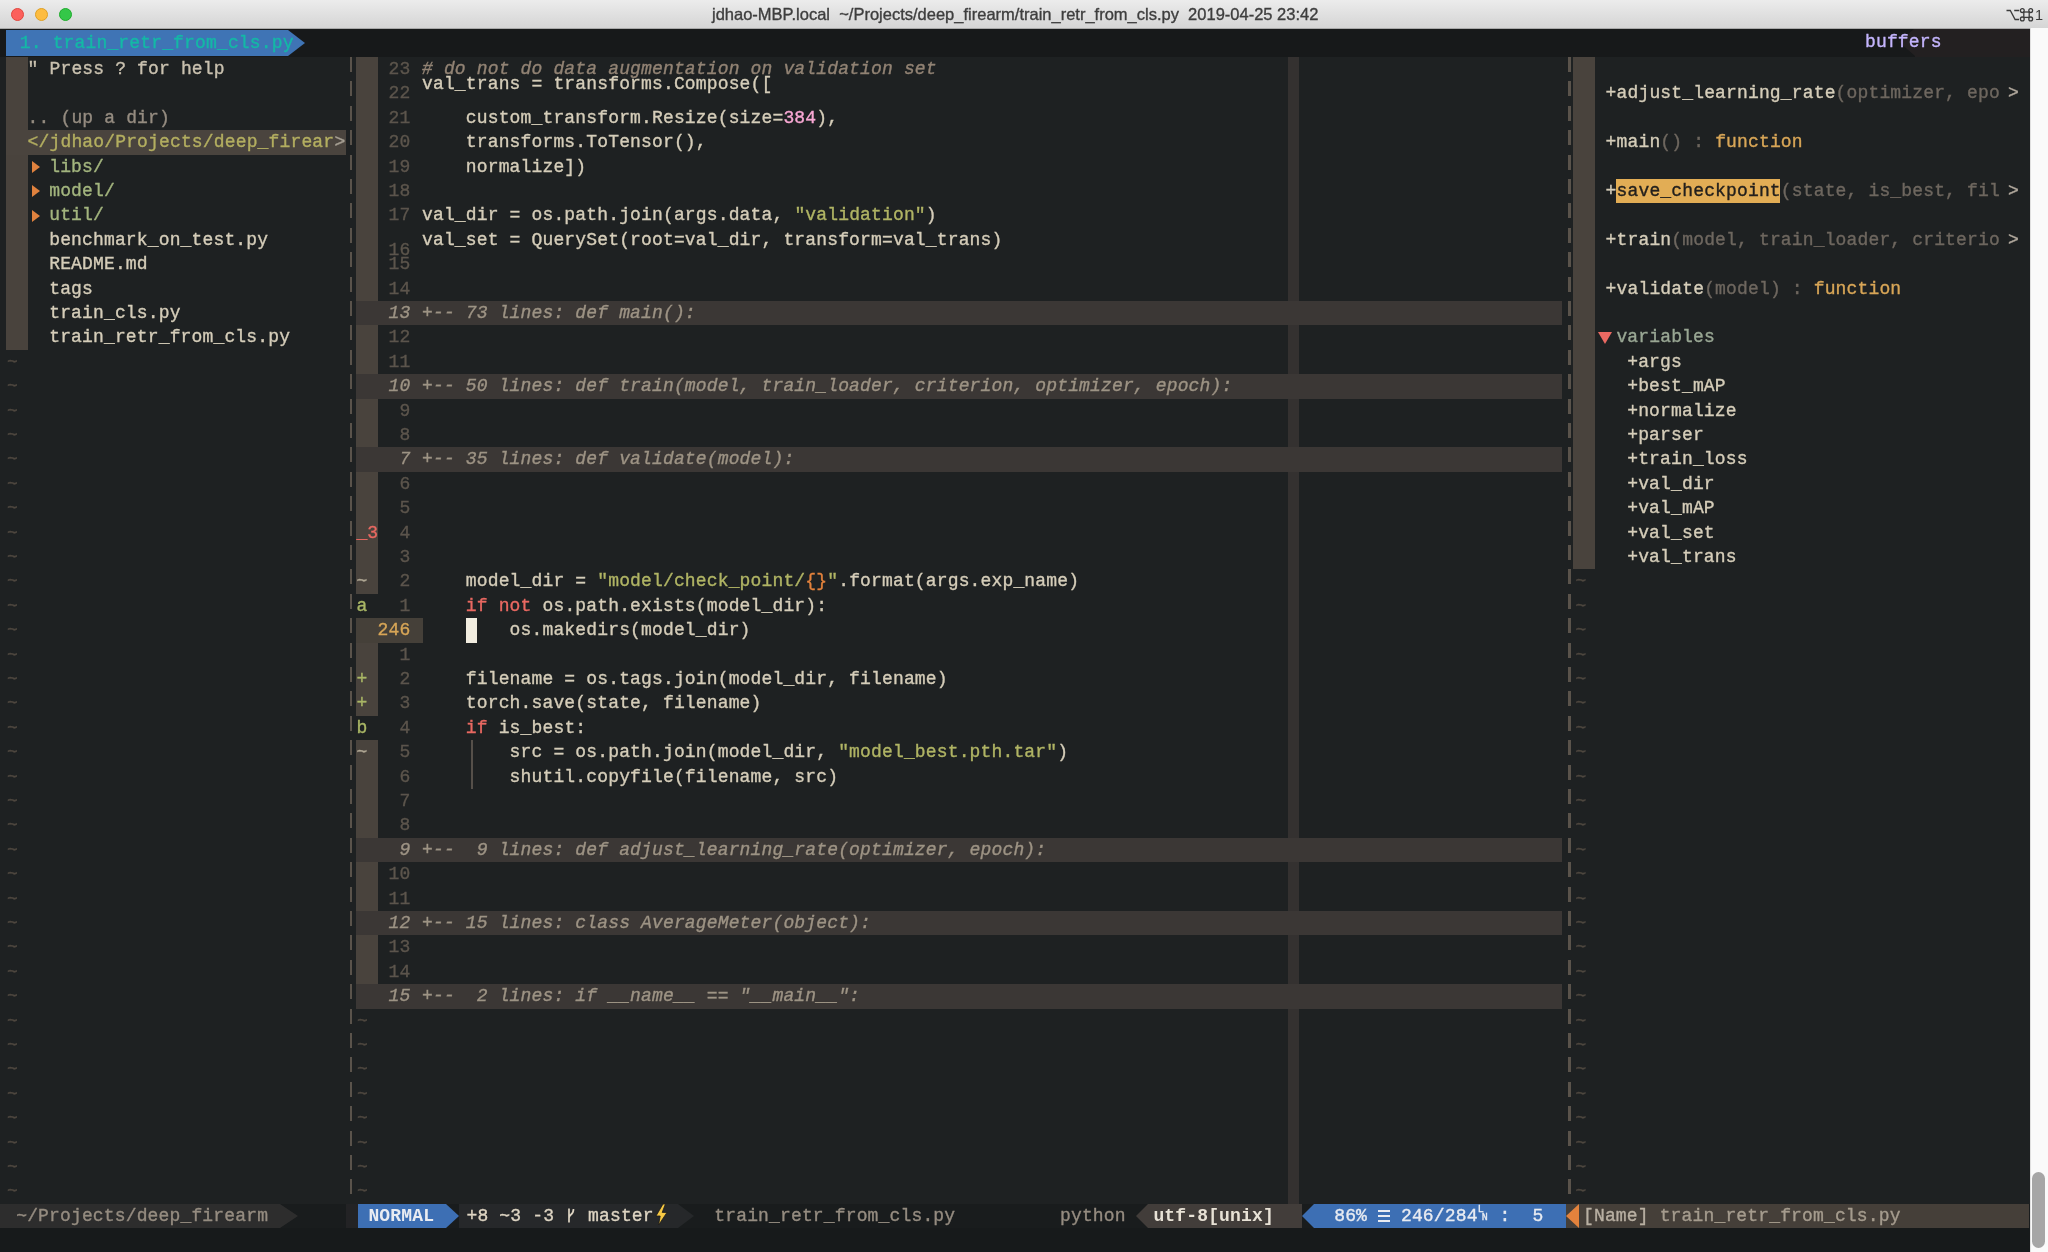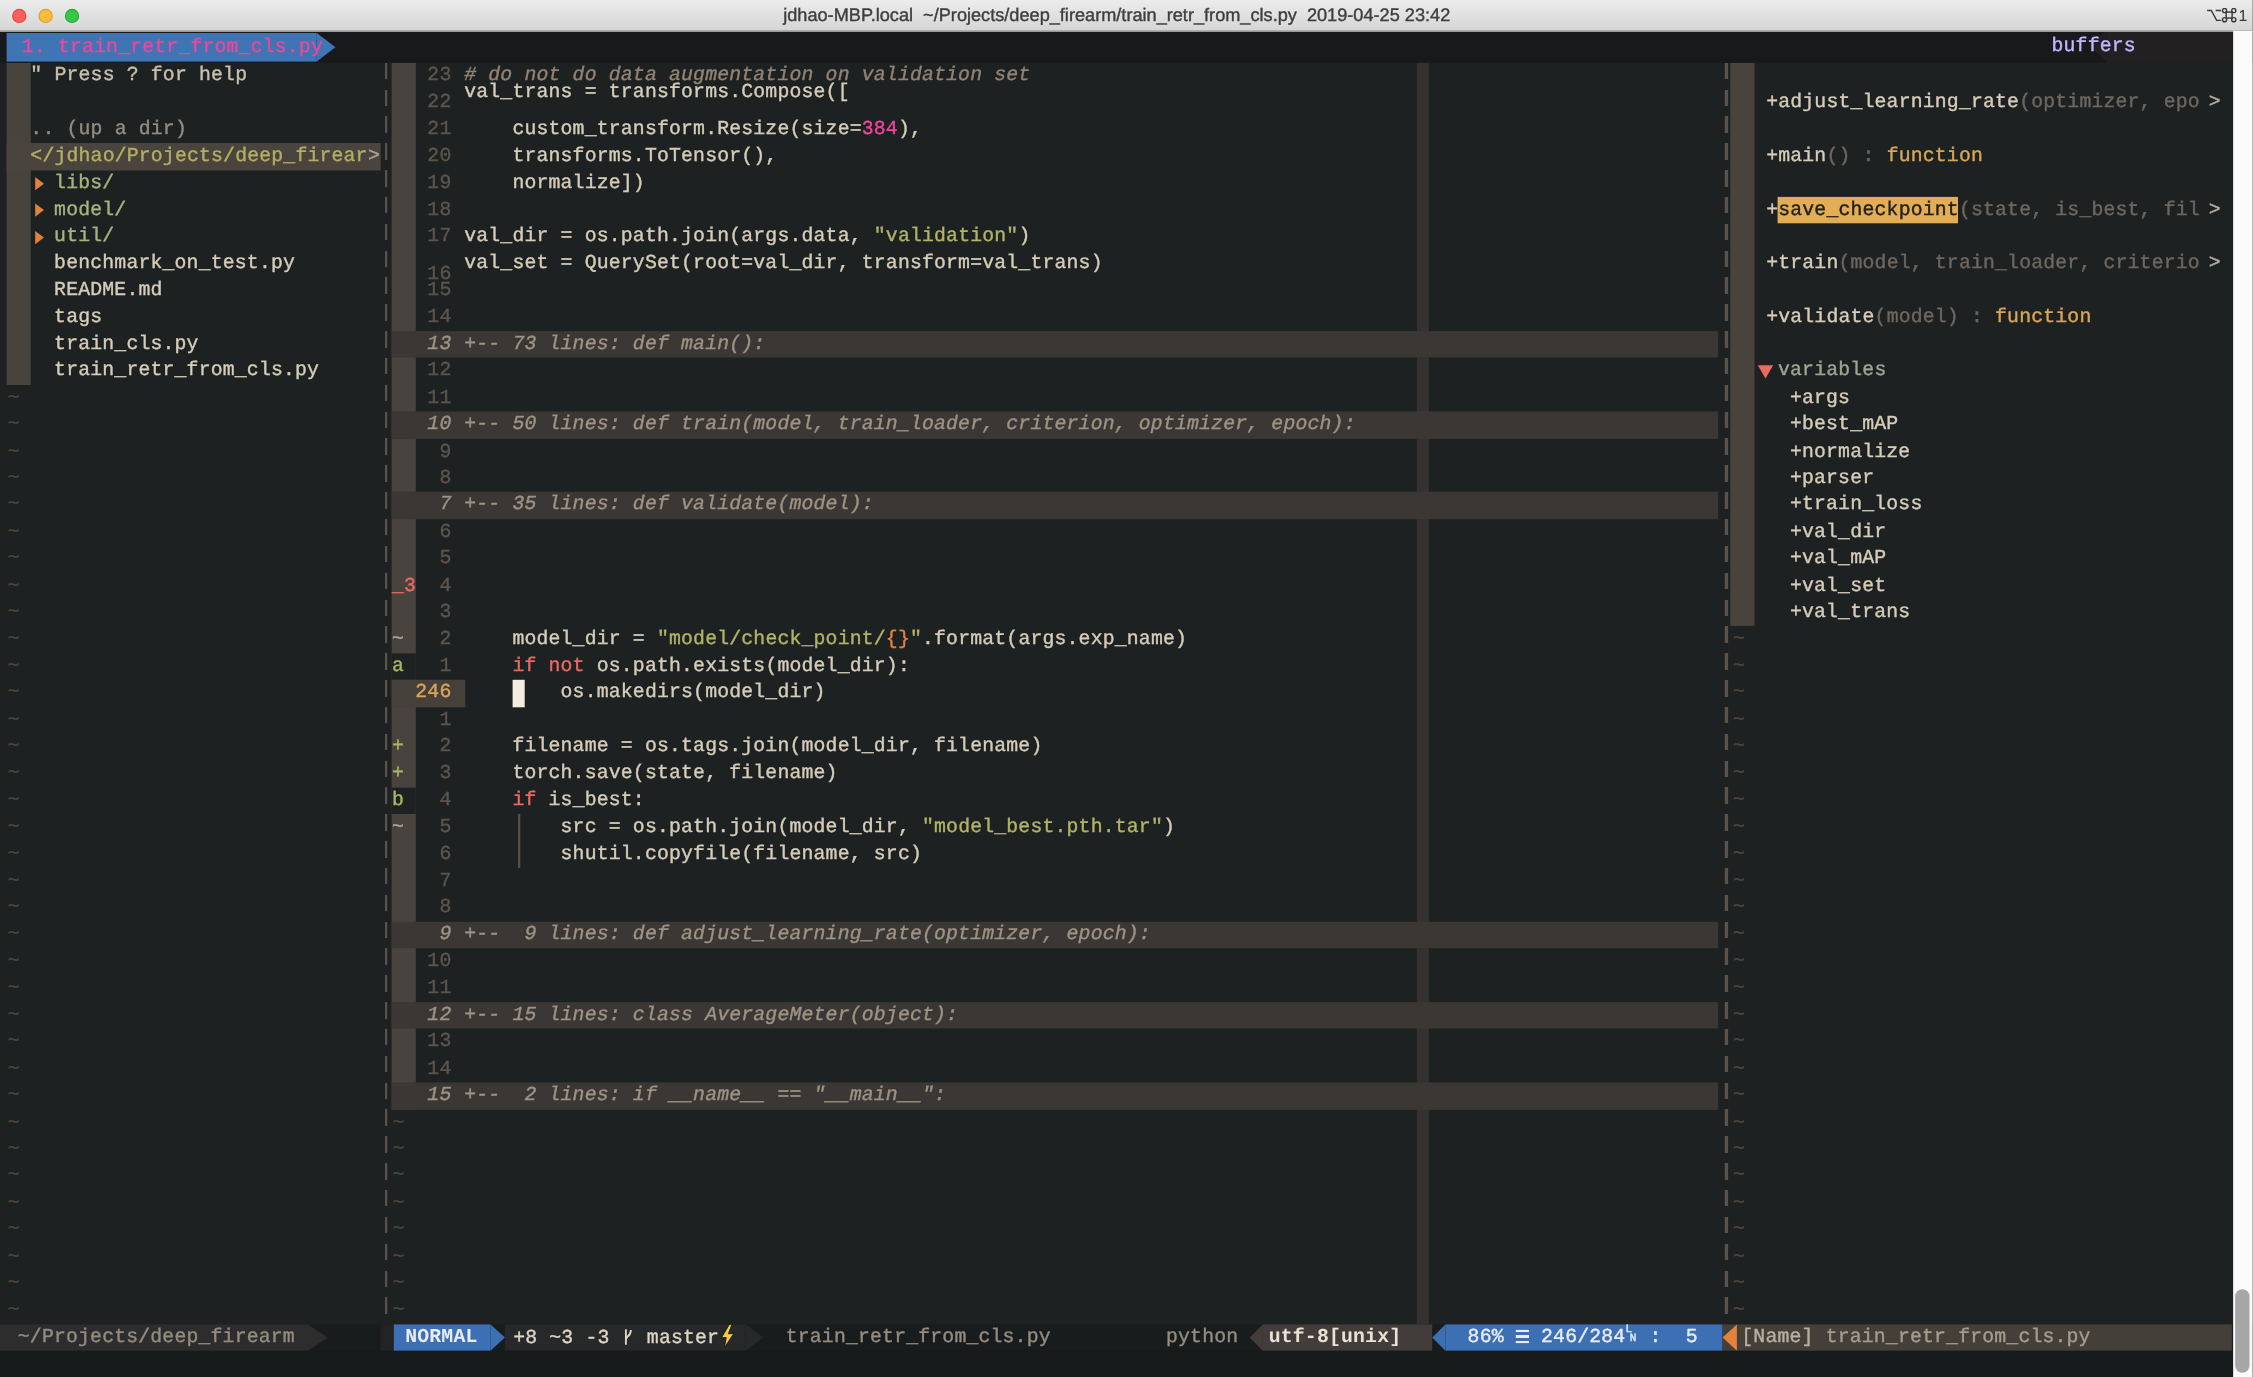--- a/index.html
+++ b/index.html
@@ -6,21 +6,21 @@
 .r{position:absolute;height:25px;line-height:24.5px;white-space:pre;color:#d5cdb9;}
 .abs{position:absolute;}
 .fg{color:#d5cdb9}
 .cm{color:#928374;font-style:italic}
 .fold{color:#9d9384;font-style:italic}
 .num{color:#5c554c}
 .red{color:#ea6962}
 .grn{color:#a9b665}
 .str{color:#b0b464}
 .yel{color:#d8a657}
-.pur{color:#ec4899}
+.pur{color:#f9a8d4}
 .org{color:#e3823c}
 .dim{color:#6e675f}
 .root{color:#b3ae60}
 .dir{color:#a3b57e}
 .gray{color:#958c80}
 .tilde{color:#4e473f}
 .numr{position:absolute;width:54.4px;text-align:right;height:25px;line-height:24.5px;white-space:pre;}
 .tri-r{position:absolute;width:0;height:0;border-top:6px solid transparent;border-bottom:6px solid transparent;border-left:8px solid #e0823e;}
 </style></head><body>
 <div id="screen">
@@ -209,21 +209,21 @@
 <div class="r tilde" style="left:1575.5px;top:1033.0px">~</div>
 <div class="r tilde" style="left:1575.5px;top:1057.4px">~</div>
 <div class="r tilde" style="left:1575.5px;top:1081.8px">~</div>
 <div class="r tilde" style="left:1575.5px;top:1106.2px">~</div>
 <div class="r tilde" style="left:1575.5px;top:1130.6px">~</div>
 <div class="r tilde" style="left:1575.5px;top:1155.0px">~</div>
 <div class="r tilde" style="left:1575.5px;top:1179.3999999999999px">~</div>
 <div class="abs" style="left:0;top:28px;width:2048px;height:29px;background:#17191a"></div>
 <div class="abs" style="left:6px;top:30px;width:282px;height:26px;background:#3f74b5"></div>
 <div class="abs" style="left:288px;top:30px;width:0;height:0;border-top:13px solid transparent;border-bottom:13px solid transparent;border-left:17px solid #3f74b5"></div>
-<div class="abs" style="left:19.8px;top:30px;height:38px;line-height:26px;color:#ec4899;white-space:pre">1. train_retr_from_cls.py</div>
+<div class="abs" style="left:19.8px;top:30px;height:38px;line-height:26px;color:#14b8a6;white-space:pre">1. train_retr_from_cls.py</div>
 <div class="abs" style="left:1914.7px;top:28px;width:115px;height:29px;background:#232021"></div>
 <div class="abs" style="left:1899px;top:28px;width:0;height:0;border-top:14.5px solid transparent;border-bottom:14.5px solid transparent;border-right:16px solid #232021"></div>
 <div class="abs" style="left:1865px;top:28px;height:29px;line-height:29px;color:#c4b5fd;white-space:pre">buffers</div>
 <div class="abs" style="left:0;top:0;width:2048px;height:28px;background:linear-gradient(#ececec,#d5d5d5);border-bottom:1px solid #a9a9a9;"></div>
 <div class="abs" style="left:10.5px;top:7.5px;width:13px;height:13px;border-radius:50%;background:#fc605c;border:0.5px solid #e2463d;box-sizing:border-box"></div>
 <div class="abs" style="left:34.5px;top:7.5px;width:13px;height:13px;border-radius:50%;background:#fdbc40;border:0.5px solid #dfa023;box-sizing:border-box"></div>
 <div class="abs" style="left:58.5px;top:7.5px;width:13px;height:13px;border-radius:50%;background:#34c748;border:0.5px solid #1eac2c;box-sizing:border-box"></div>
 <div class="abs" style="left:712px;top:0;height:28px;line-height:29px;font-family:'Liberation Sans',sans-serif;font-size:16.5px;letter-spacing:0;font-weight:500;color:#3e3e3e;white-space:pre">jdhao-MBP.local  ~/Projects/deep_firearm/train_retr_from_cls.py  2019-04-25 23:42</div>
 <div class="abs" style="left:2006px;top:7px;width:40px;height:14px;">
 <svg width="40" height="14" viewBox="0 0 40 14">

